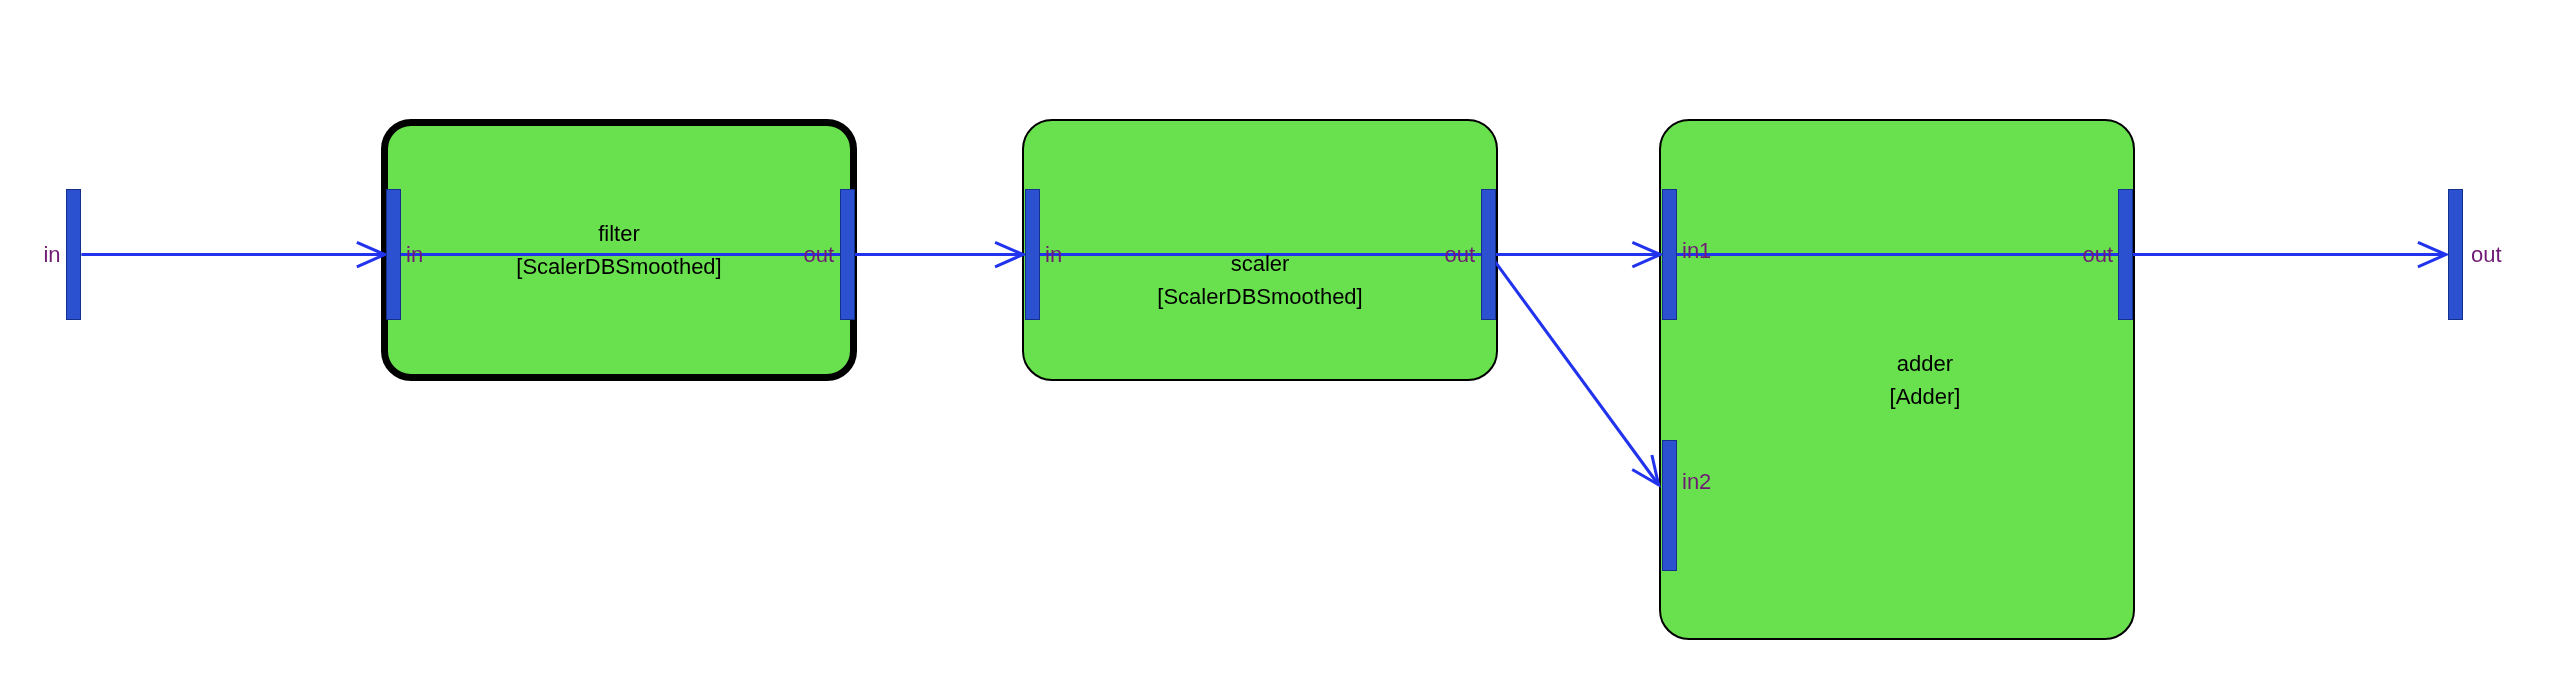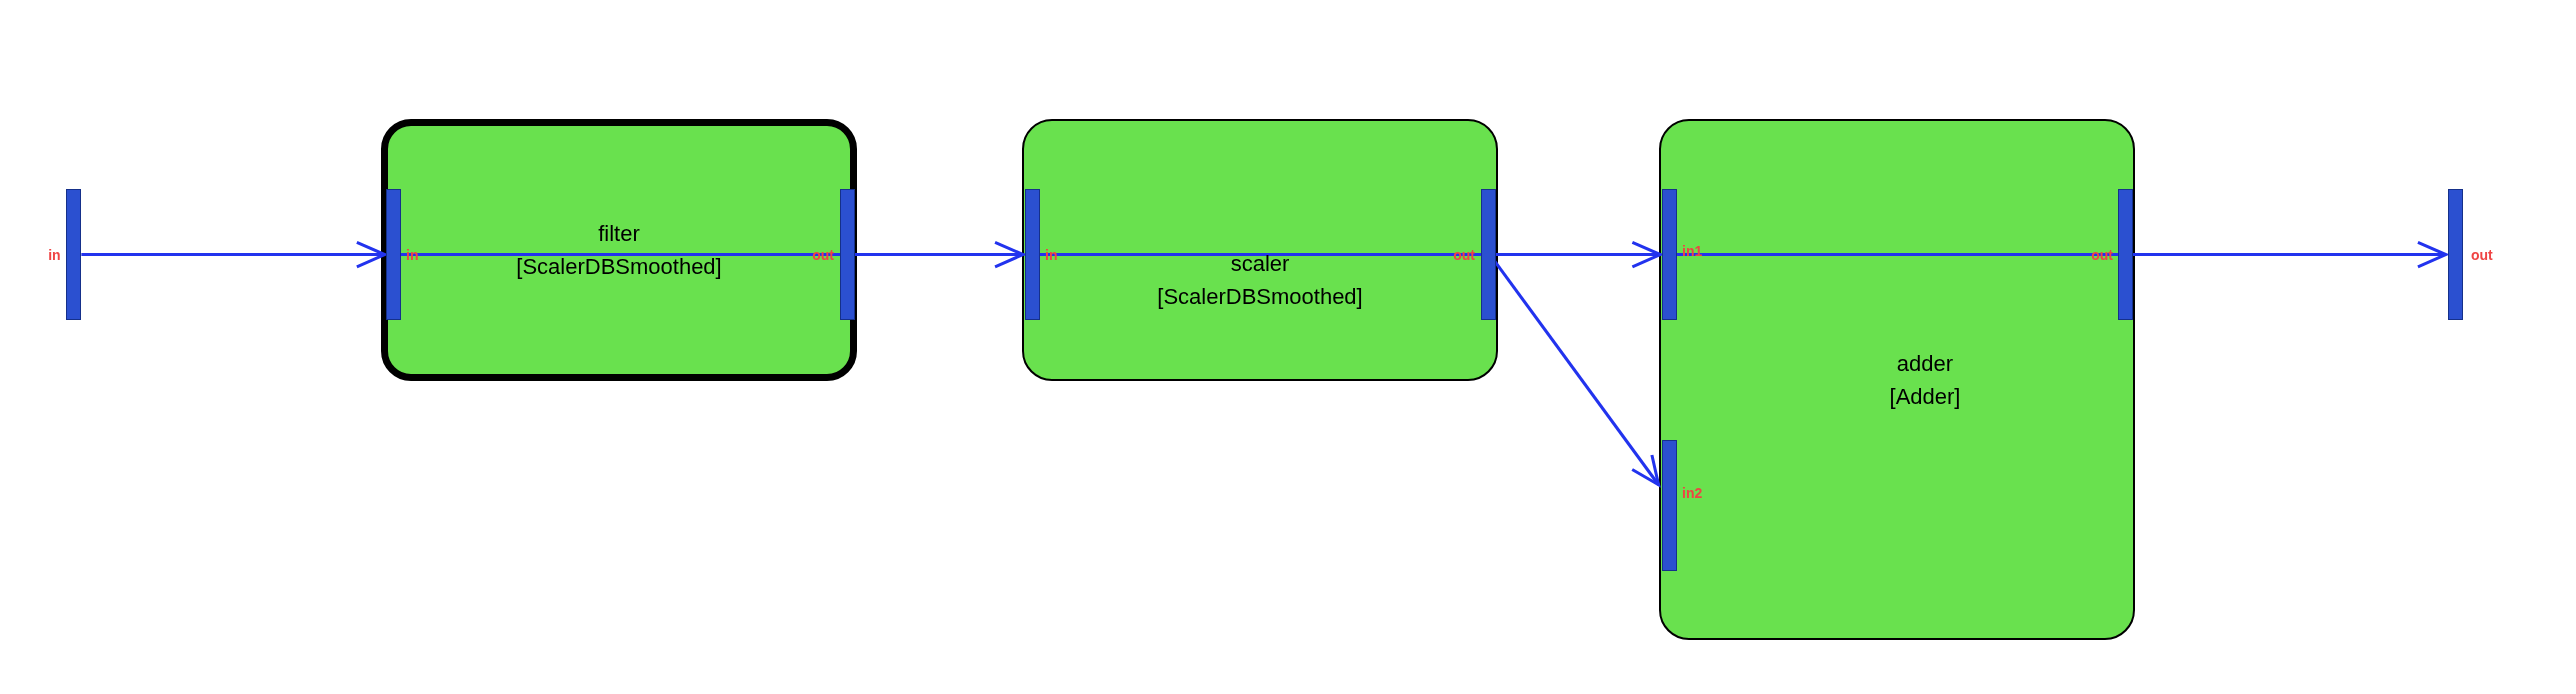--- a/index.html
+++ b/index.html
@@ -33,25 +33,24 @@
   .port {
     position: absolute;
     width: 15px;
     height: 131px;
     background: #2b50d0;
     border: 1.7px solid #15308a;
     box-sizing: border-box;
   }
   .label {
     position: absolute;
-    font-size: 14px;
+    font-size: 22px;
     line-height: 26px;
-    color: #ef4444;
+    color: #701a75;
     white-space: nowrap;
-    font-weight: bold;
   }
   .label.align-right {
     text-align: right;
   }
   .title {
     position: absolute;
     display: flex;
     flex-direction: column;
     align-items: center;
     justify-content: center;
@@ -107,21 +106,21 @@
   </div>
 
   <div class="label" style="left:1045px; top:242px;">in</div>
   <div class="label align-right" style="left:1417px; top:242px; width:58px;">out</div>
   <div class="title" style="left:1022px; top:119px; width:476px; height:322px;">
     <div>scaler</div>
     <div>[ScalerDBSmoothed]</div>
   </div>
 
   <div class="label" style="left:1682px; top:238px;">in1</div>
-  <div class="label" style="left:1682px; top:480px;">in2</div>
+  <div class="label" style="left:1682px; top:469px;">in2</div>
   <div class="label align-right" style="left:2055px; top:242px; width:58px;">out</div>
   <div class="title" style="left:1659px; top:119px; width:532px; height:521px;">
     <div>adder</div>
     <div>[Adder]</div>
   </div>
 
 </div>
 
 
 </body></html>

